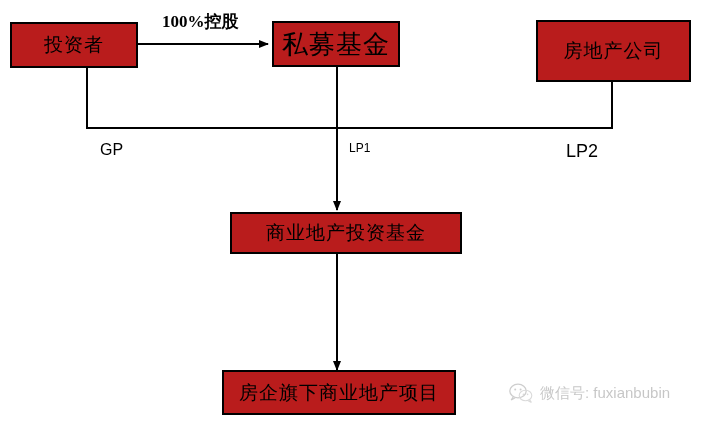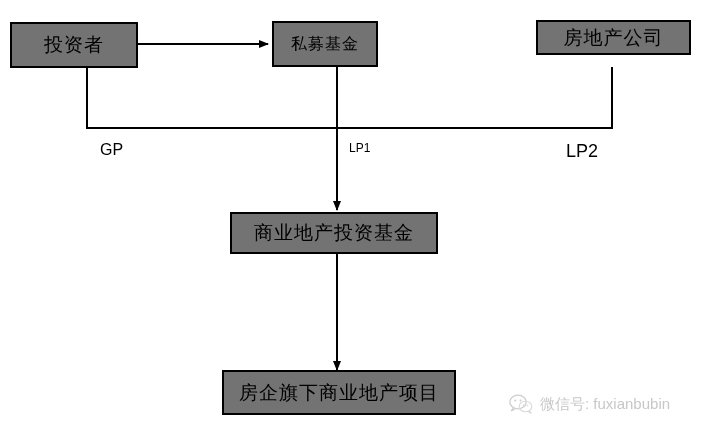--- a/index.html
+++ b/index.html
@@ -21,21 +21,21 @@
     position: absolute;
     left: 0;
     top: 0;
     width: 715px;
     height: 430px;
   }
   .node-box {
     position: absolute;
     box-sizing: border-box;
     border: 2px solid #000000;
-    background: #737373;
+    background: #b91c1c;
     display: flex;
     align-items: center;
     justify-content: center;
     font-family: "Liberation Serif", serif;
     color: #000000;
     letter-spacing: 1px;
     white-space: nowrap;
   }
   .edge-label {
     position: absolute;
@@ -46,34 +46,34 @@
   }
   .leg-label {
     position: absolute;
     font-family: "Liberation Sans", sans-serif;
     color: #000000;
     white-space: nowrap;
     background: transparent;
     margin-top: 31px;
   }
   #node-investor   { left: 10px;  top: 22px;  width: 128px; height: 46px; font-size: 19px; }
-  #node-pe-fund    { left: 272px; top: 21px;  width: 106px; height: 46px; font-size: 16px; }
-  #node-re-company { left: 536px; top: 20px;  width: 155px; height: 35px; font-size: 19px; }
-  #node-cre-fund   { left: 230px; top: 212px; width: 208px; height: 42px; font-size: 19px; }
+  #node-pe-fund    { left: 272px; top: 21px;  width: 128px; height: 46px; font-size: 26px; }
+  #node-re-company { left: 536px; top: 20px;  width: 155px; height: 62px; font-size: 19px; }
+  #node-cre-fund   { left: 230px; top: 212px; width: 232px; height: 42px; font-size: 19px; }
   #node-project    { left: 222px; top: 370px; width: 234px; height: 45px; font-size: 19px; }
 
   #label-holding { left: 162px; top: 10px; font-size: 17px; font-weight: bold; }
   #label-gp  { left: 100px; top: 110px; font-size: 16px; }
   #label-lp1 { left: 349px; top: 110px; font-size: 12px; }
   #label-lp2 { left: 566px; top: 110px; font-size: 18px; }
 
   #watermark {
     position: absolute;
     left: 508px;
-    top: 392px;
+    top: 381px;
     display: flex;
     align-items: center;
     gap: 6px;
     opacity: 0.42;
   }
   #watermark .wm-text {
     font-family: "Liberation Sans", sans-serif;
     font-size: 15px;
     color: #7a7a7a;
     white-space: nowrap;
@@ -112,20 +112,21 @@
   <div class="node-box" id="node-investor">投资者</div>
 
   <div class="node-box" id="node-pe-fund">私募基金</div>
 
   <div class="node-box" id="node-re-company">房地产公司</div>
 
   <div class="node-box" id="node-cre-fund">商业地产投资基金</div>
 
   <div class="node-box" id="node-project">房企旗下商业地产项目</div>
 
+  <div class="edge-label" id="label-holding">100%控股</div>
 
   <div class="leg-label" id="label-gp">GP</div>
 
   <div class="leg-label" id="label-lp1">LP1</div>
 
   <div class="leg-label" id="label-lp2">LP2</div>
 
   <div id="watermark">
     <svg class="wm-icon" viewBox="0 0 26 24" xmlns="http://www.w3.org/2000/svg">
       <ellipse cx="10" cy="10" rx="8.2" ry="6.8" fill="none" stroke="#8a8a8a" stroke-width="1.3"></ellipse>

